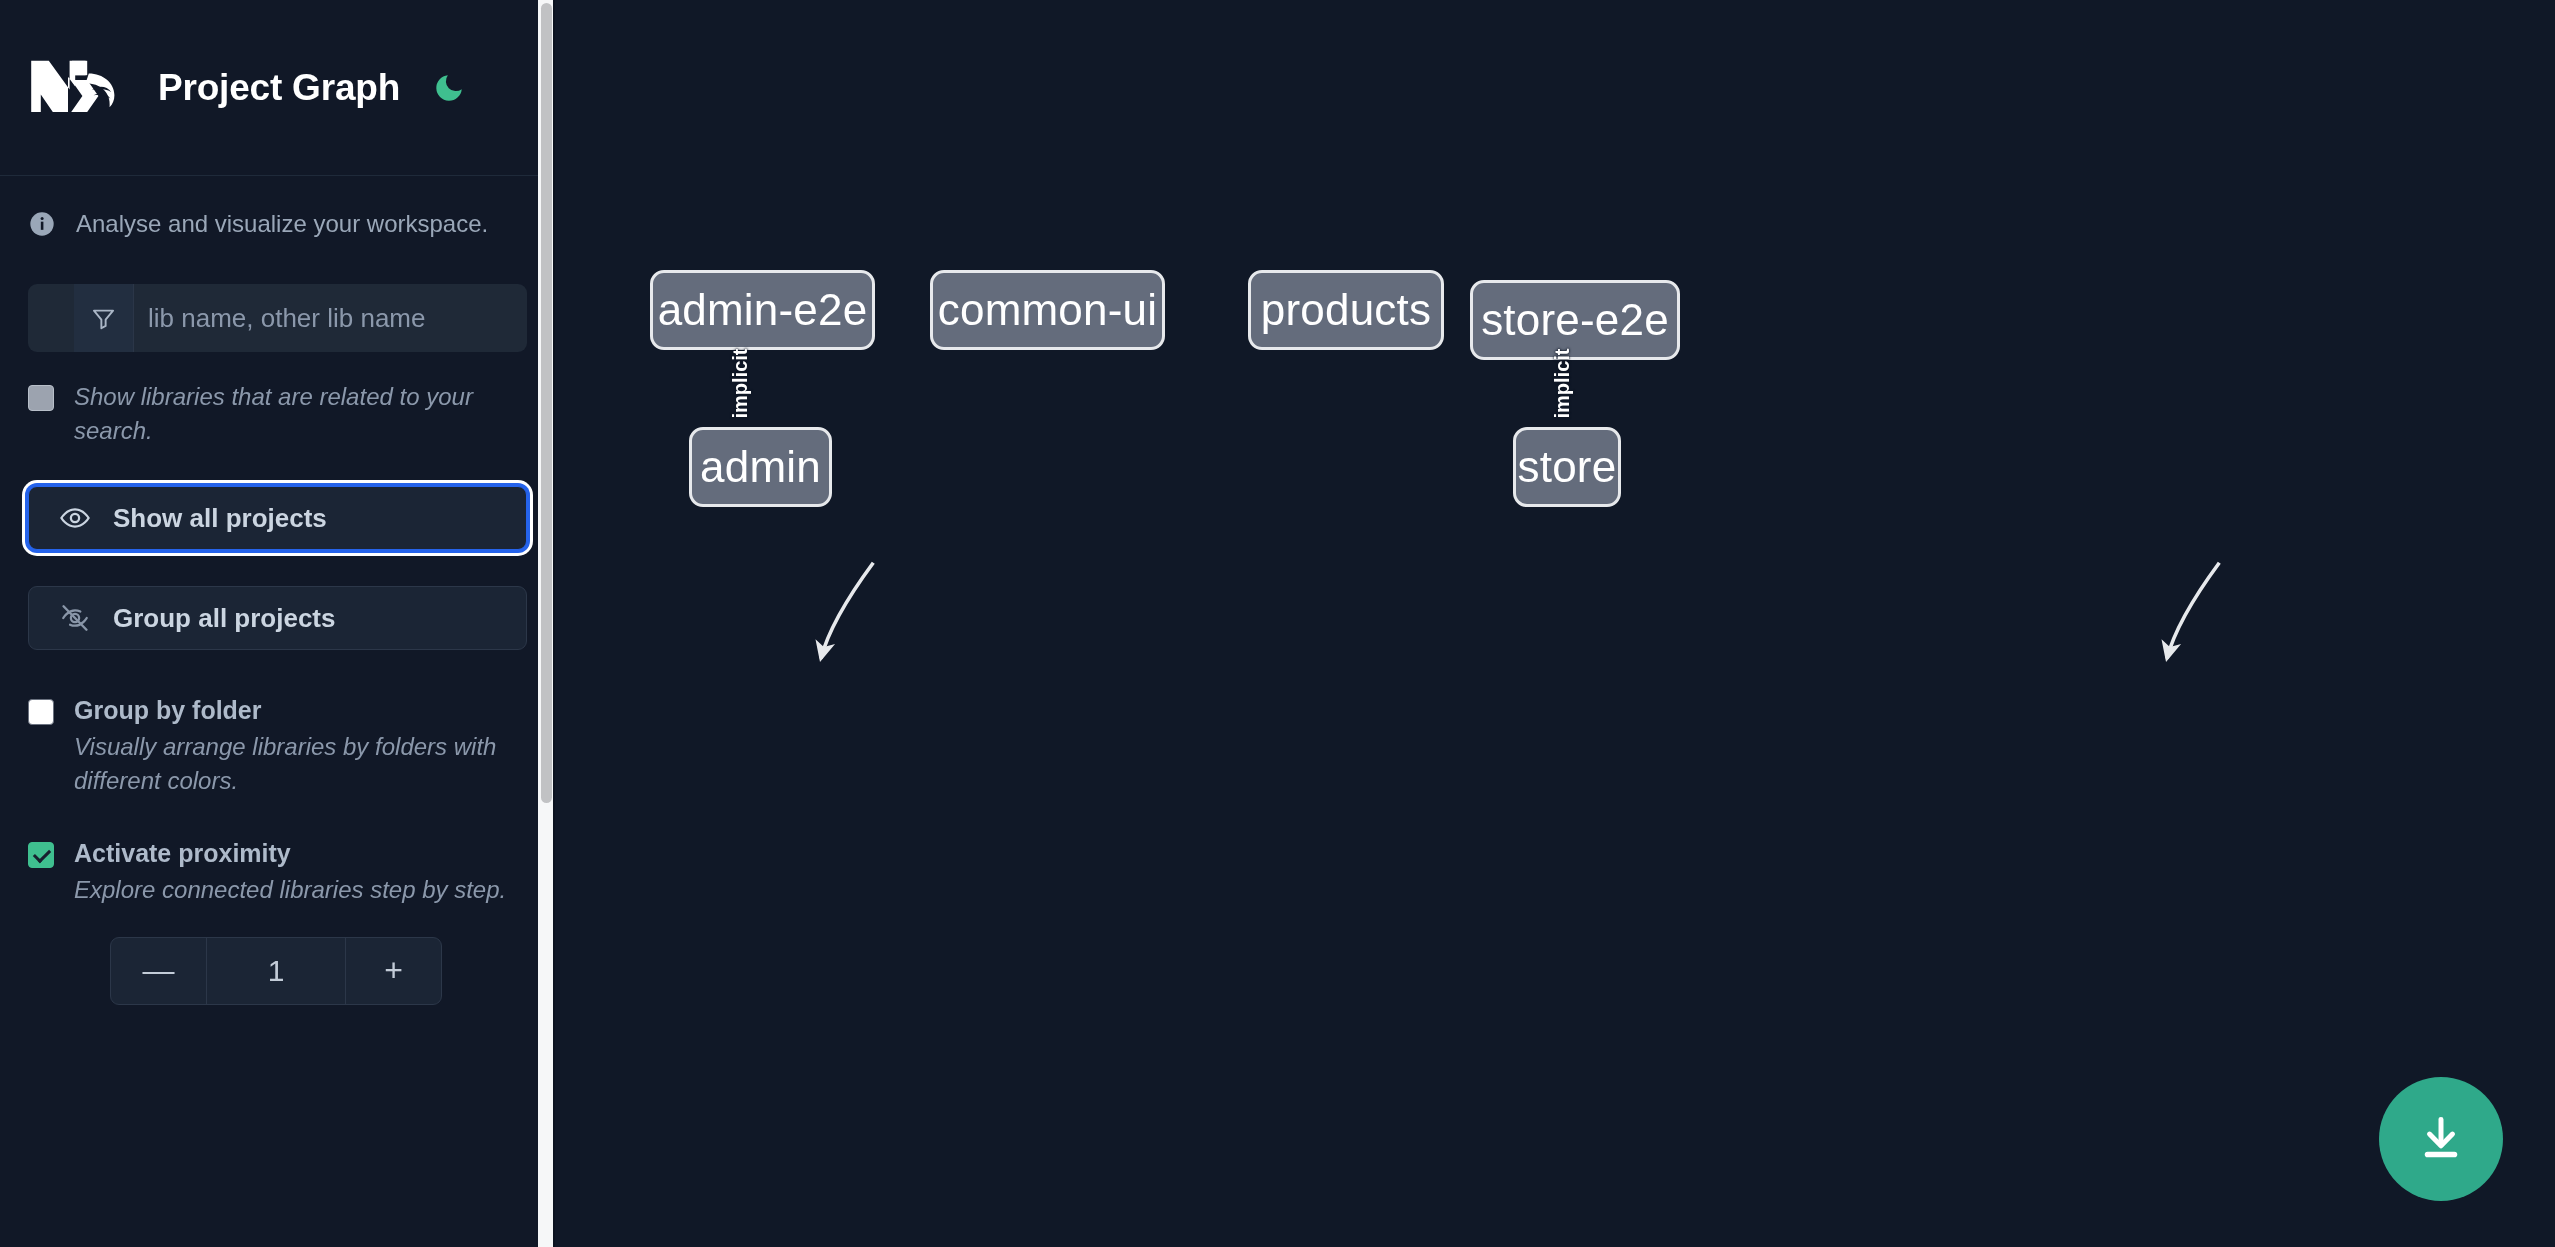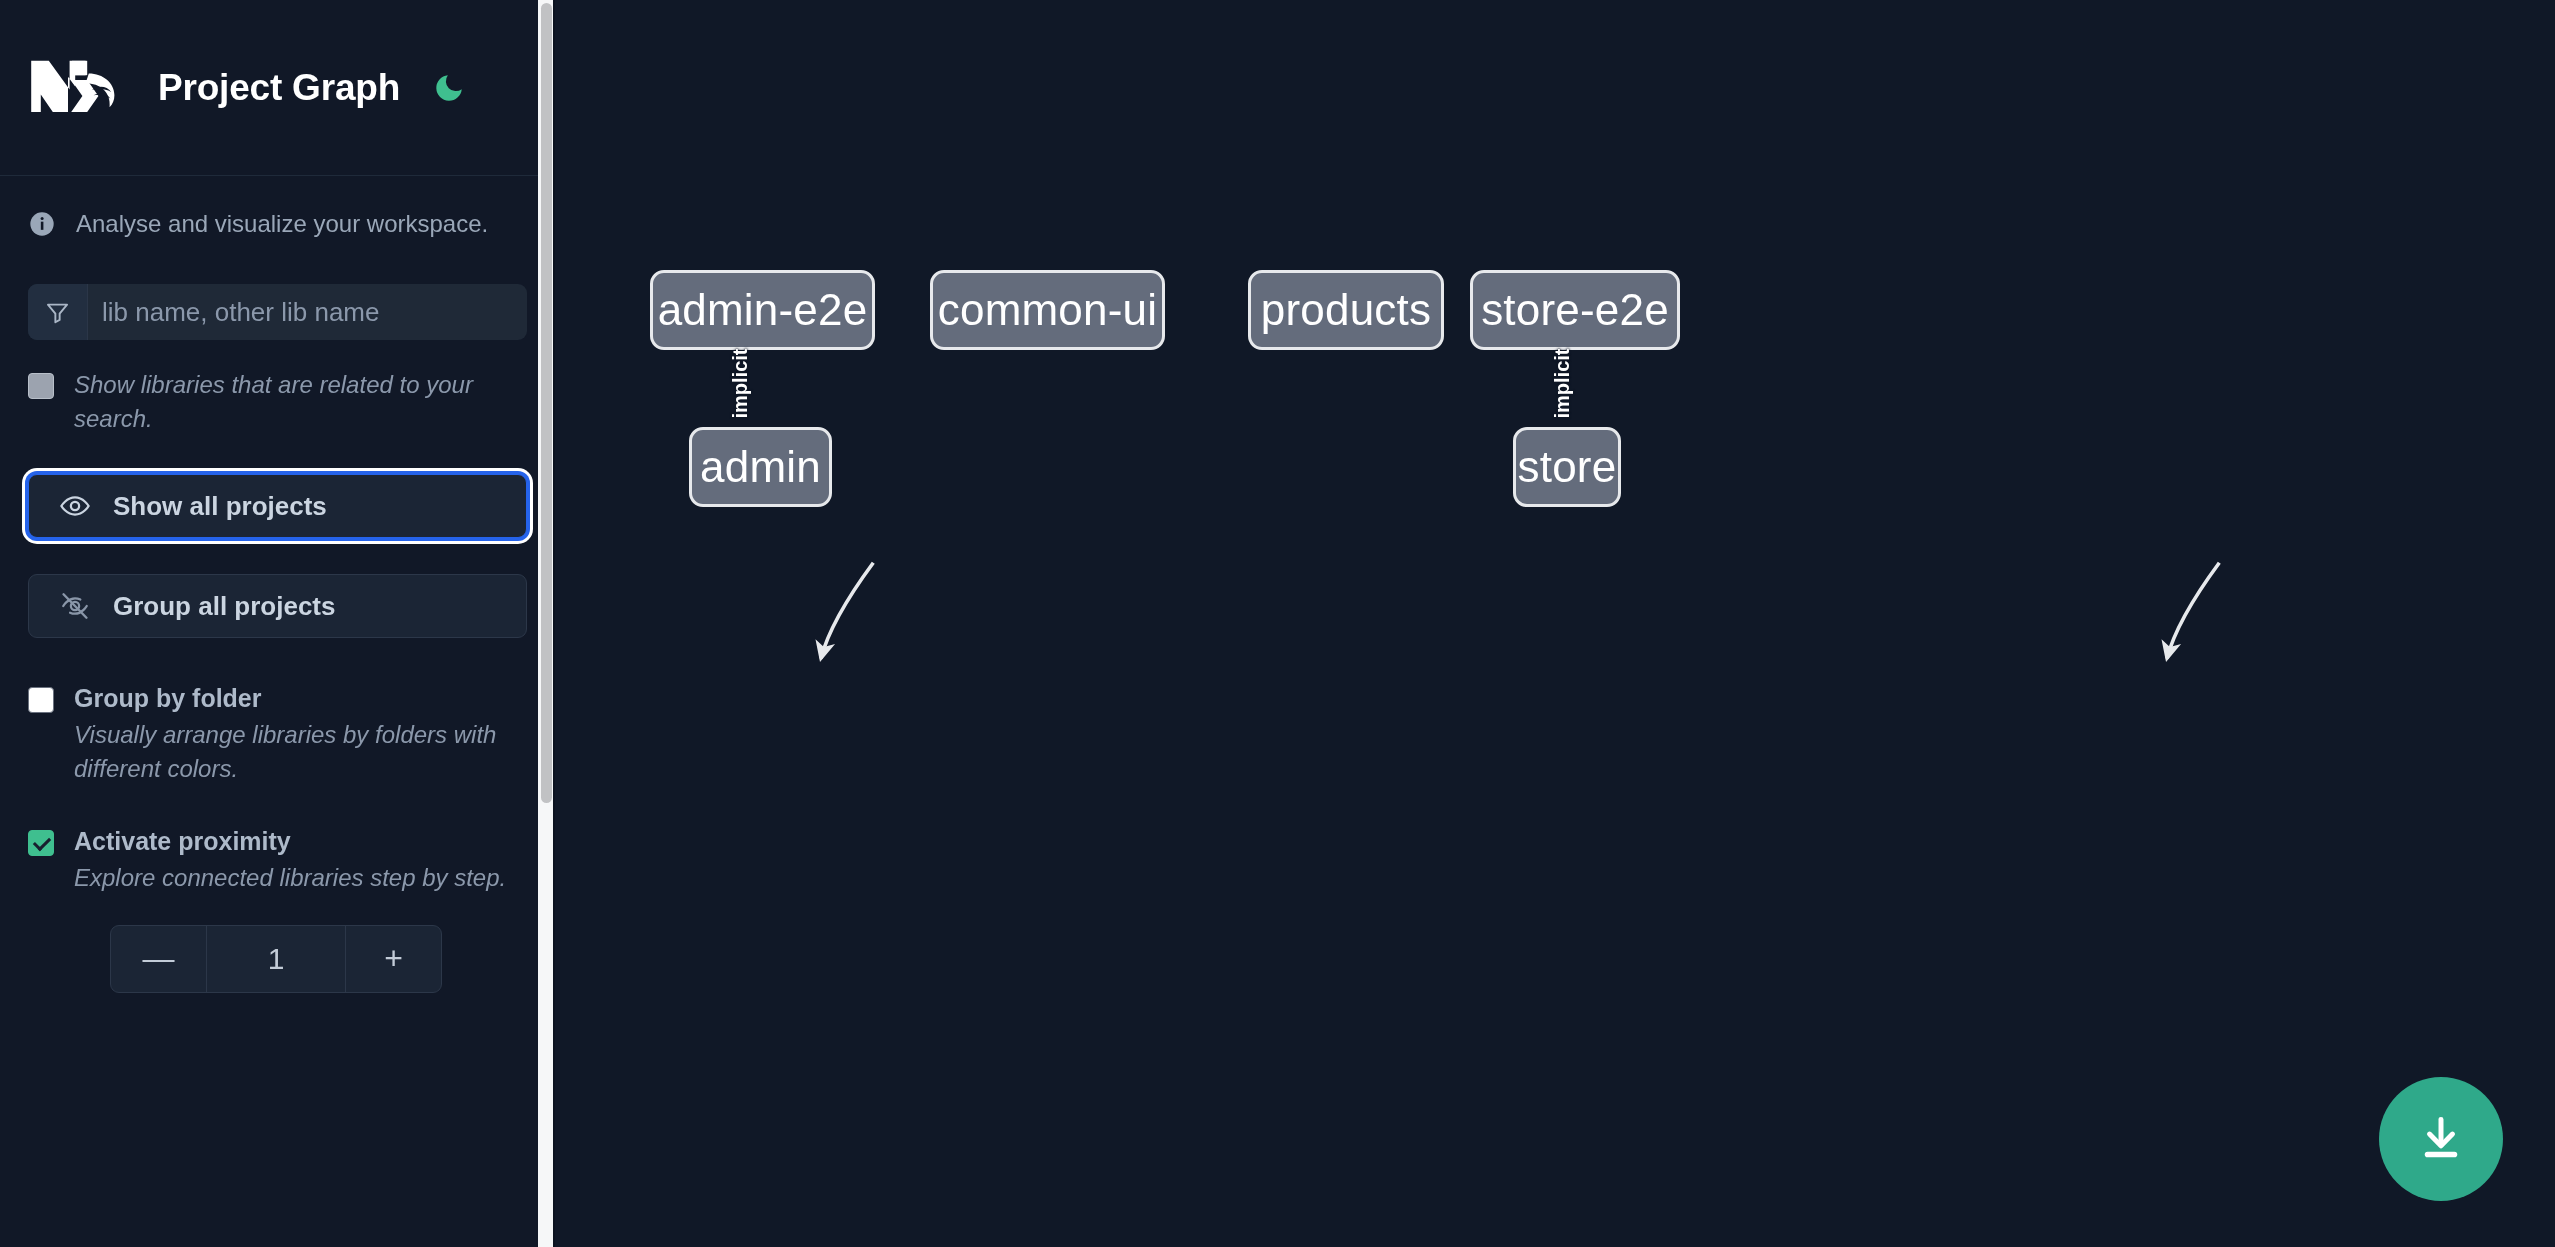--- a/index.html
+++ b/index.html
@@ -50,26 +50,27 @@
   .info-text {
     margin-left: 20px;
     font-size: 24px;
     color: #9aa7b8;
     white-space: nowrap;
   }
 
   
   .search-wrap {
     margin: 46px 28px 0 28px;
-    height: 56px;
+    height: 68px;
     display: flex;
     align-items: stretch;
     background: #1f2937;
     border-radius: 9px;
     overflow: hidden;
+    padding-left: 46px;
   }
   .search-icon-box {
     width: 60px;
     display: flex; align-items: center; justify-content: center;
     background: #222e40;
     border-right: 1px solid #2b3purple;
     border-right: 1px solid #2b3648;
     cursor: pointer;
   }
   .search-input {
@@ -368,21 +369,21 @@
 
     <div class="node" style="left:60px; top:270px; width:225px; height:80px;">
       <span class="node-label">admin-e2e</span>
     </div>
     <div class="node" style="left:340px; top:270px; width:235px; height:80px;">
       <span class="node-label">common-ui</span>
     </div>
     <div class="node" style="left:630px; top:270px; width:196px; height:80px;margin-left:28px;">
       <span class="node-label">products</span>
     </div>
-    <div class="node" style="left:880px; top:270px; width:210px; height:80px;">
+    <div class="node" style="left:880px; top:280px; width:210px; height:80px;">
       <span class="node-label">store-e2e</span>
     </div>
     <div class="node" style="left:99px; top:427px; width:143px; height:80px;">
       <span class="node-label">admin</span>
     </div>
     <div class="node" style="left:923px; top:427px; width:108px; height:80px;">
       <span class="node-label">store</span>
     </div>
 
     <span class="edge-label" style="left:110px; top:372px; width:80px; text-align:center;">implicit</span>

